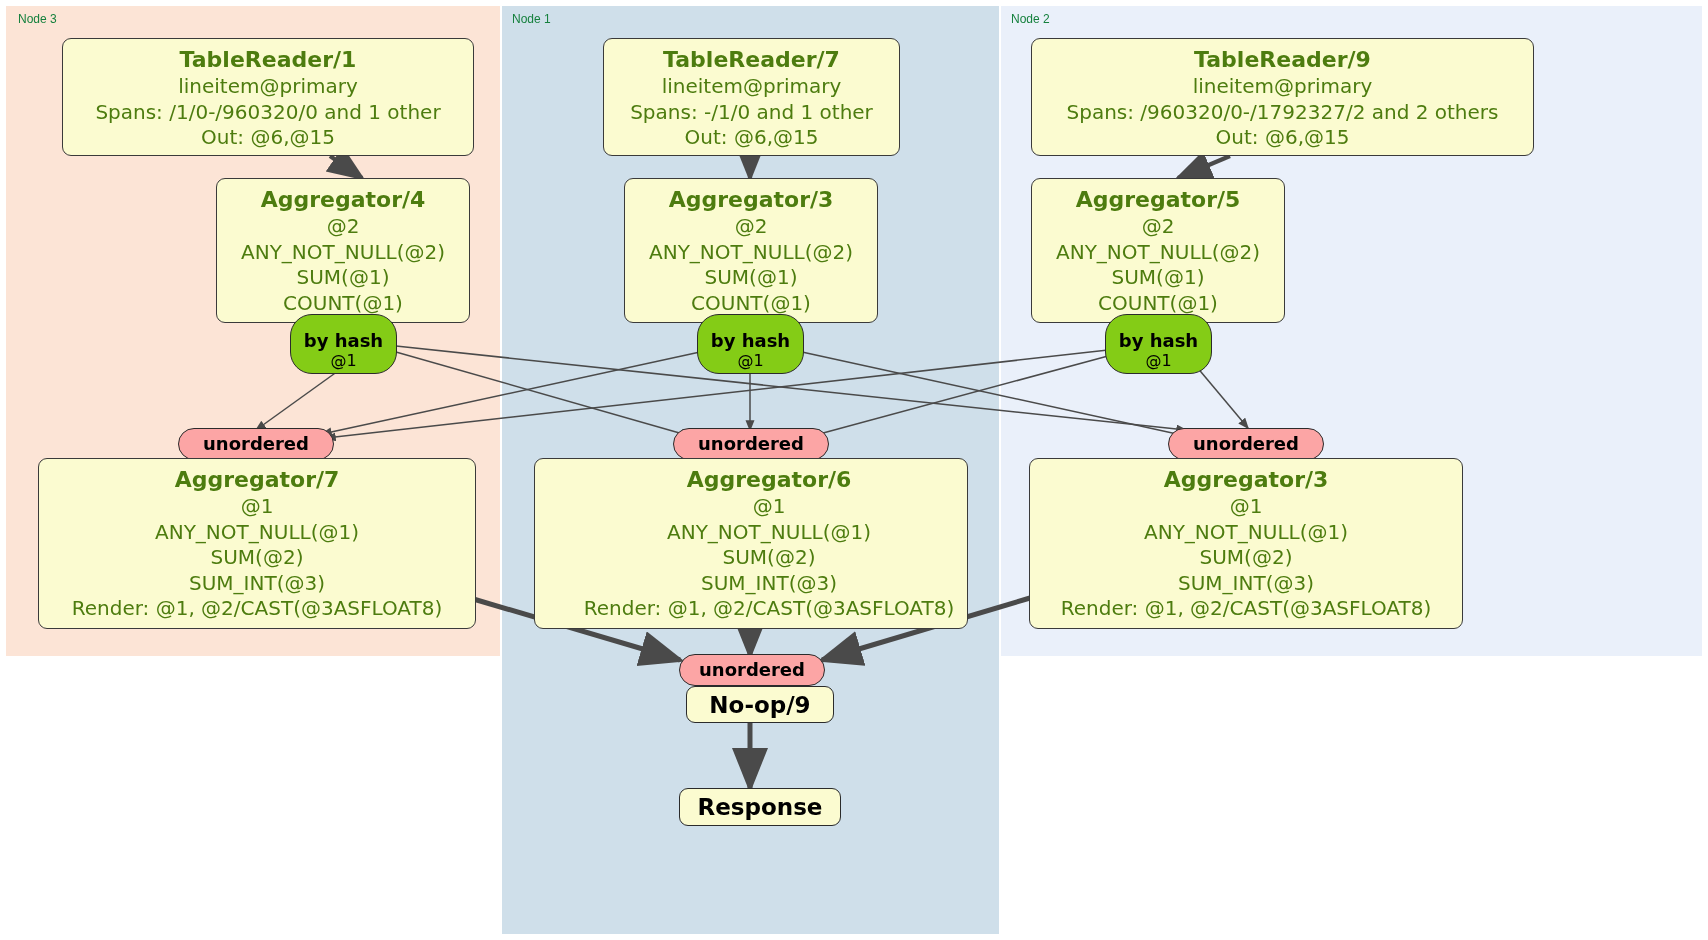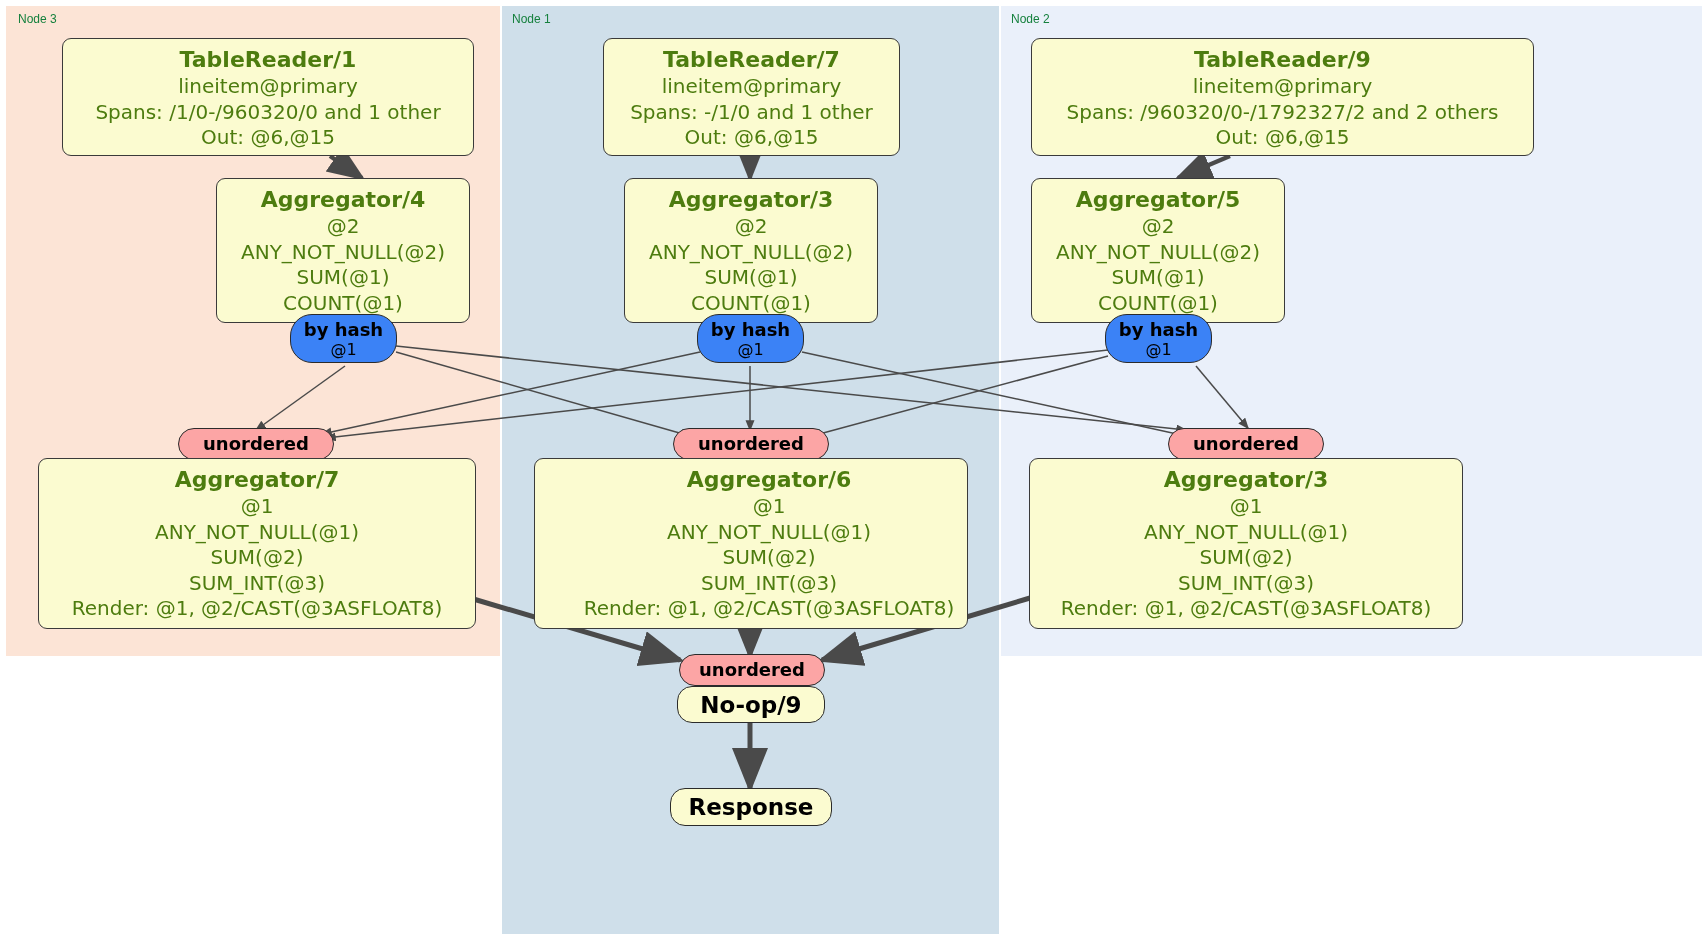--- a/index.html
+++ b/index.html
@@ -20,31 +20,31 @@
     font-family:"DejaVu Sans",sans-serif;
   }
   .box .ttl{font-weight:bold;font-size:22px;line-height:29px;display:block;}
   .box .ln{display:block;white-space:nowrap;}
 
   .pill{
     position:absolute;box-sizing:border-box;text-align:center;
     border:1.6px solid #2b2b2b;border-radius:22px;color:#000;
     font-family:"DejaVu Sans",sans-serif;
   }
-  .pill.hash{background:#3b82f6;padding:4px 12px 3px 12px;}
+  .pill.hash{background:#84cc16;padding:15px 12px 3px 12px;}
   .pill.hash .t{display:block;font-weight:bold;font-size:18px;line-height:21px;}
   .pill.hash .s{display:block;font-size:16px;line-height:19px;}
   .pill.unord{background:#fca5a5;padding:4px 14px;font-weight:bold;font-size:18px;line-height:22px;}
 
   .simple{
     position:absolute;box-sizing:border-box;background:#fbfbd0;
-    border:1.6px solid #2b2b2b;border-radius:15px;
+    border:1.6px solid #2b2b2b;border-radius:9px;
     text-align:center;font-weight:bold;font-size:23px;color:#000;
     font-family:"DejaVu Sans",sans-serif;
-    display:flex;align-items:center;justify-content:center;
+    display:flex;align-items:center;justify-content:center;margin-left:9px;
   }
 </style>
 </head>
 <body>
 
 <div id="stage">
 
   <div class="node-panel" style="left:6px;top:6px;width:494px;height:650px;background:#fce4d6;"></div>
   <div class="node-panel" style="left:502px;top:6px;width:497px;height:928px;background:#cfdfea;"></div>
   <div class="node-panel" style="left:1001px;top:6px;width:701px;height:650px;background:#eaf0fa;"></div>

